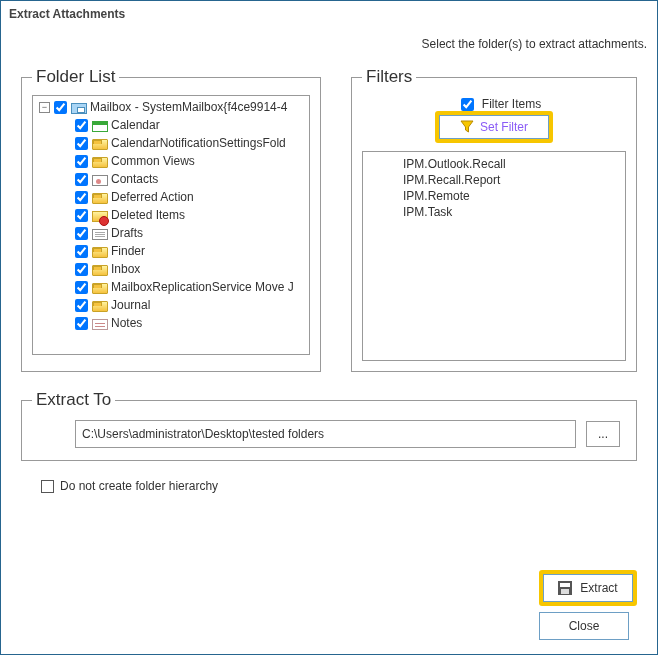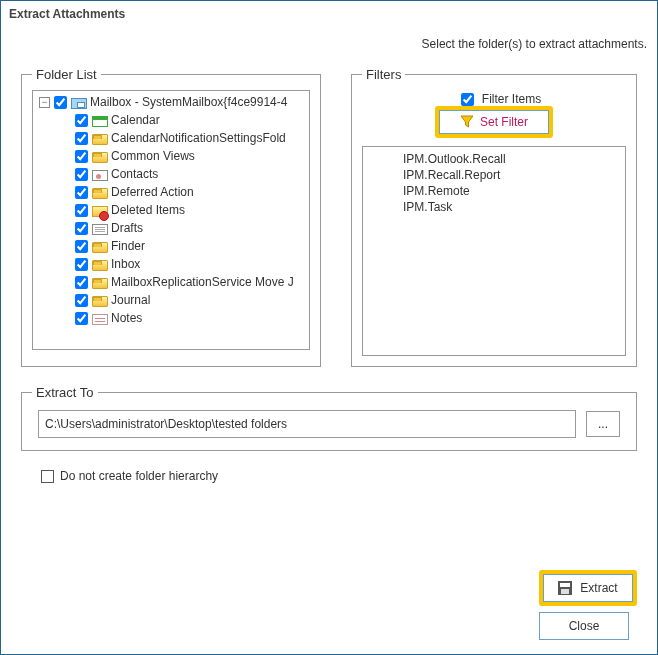--- a/index.html
+++ b/index.html
@@ -24,21 +24,21 @@
     text-align:right;
   }
   .row { display:flex; padding:0 20px; gap:30px; }
   fieldset {
     border:1px solid #999;
     padding:8px 10px 10px;
     margin:0;
     position:relative;
   }
   fieldset > legend {
-    font-size:13px;
+    font-size:17px;
     color:#333;
     padding:0 4px;
   }
   .folder-fs { width:300px; }
   .filter-fs { flex:1; }
   .tree-box {
     border:1px solid #999;
     height:260px;
     position:relative;
     background:#fff;
@@ -103,37 +103,37 @@
     border-radius:3px;
     display:inline-block;
   }
   .set-filter-btn {
     display:inline-flex; align-items:center; gap:6px;
     border:1px solid #6d9fc5;
     background:#fff;
     padding:4px 20px;
     font:inherit;
     cursor:pointer;
-    color:#be185d;
+    color:#8b5cf6;
   }
   .funnel-icon { width:14px; height:14px; display:inline-block; }
   .filter-list {
     border:1px solid #999;
     height:210px;
     position:relative;
     overflow:auto;
     padding:4px 0 4px 40px;
   }
   .filter-item { height:16px; line-height:16px; }
 
   .extract-fs { margin:18px 20px 0; }
   .path-row { display:flex; align-items:center; gap:10px; padding:2px 6px; }
   .path-input {
     flex:1; height:28px; border:1px solid #999;
-    padding:0 6px; font:inherit; color:#333; background:#fff;
+    padding:0 6px; font:inherit; color:#333; background:#fff;margin-left:37px;
   }
   .browse-btn {
     width:34px; height:26px; border:1px solid #999; background:#fff;
     font:inherit; cursor:pointer; color:#333;
     display:flex;align-items:center;justify-content:center;
   }
   .hierarchy-row { display:flex; align-items:center; gap:6px; padding:18px 0 0 40px; }
   .chk-empty {
     width:13px; height:13px; border:1px solid #555; display:inline-block; background:#fff;
   }

